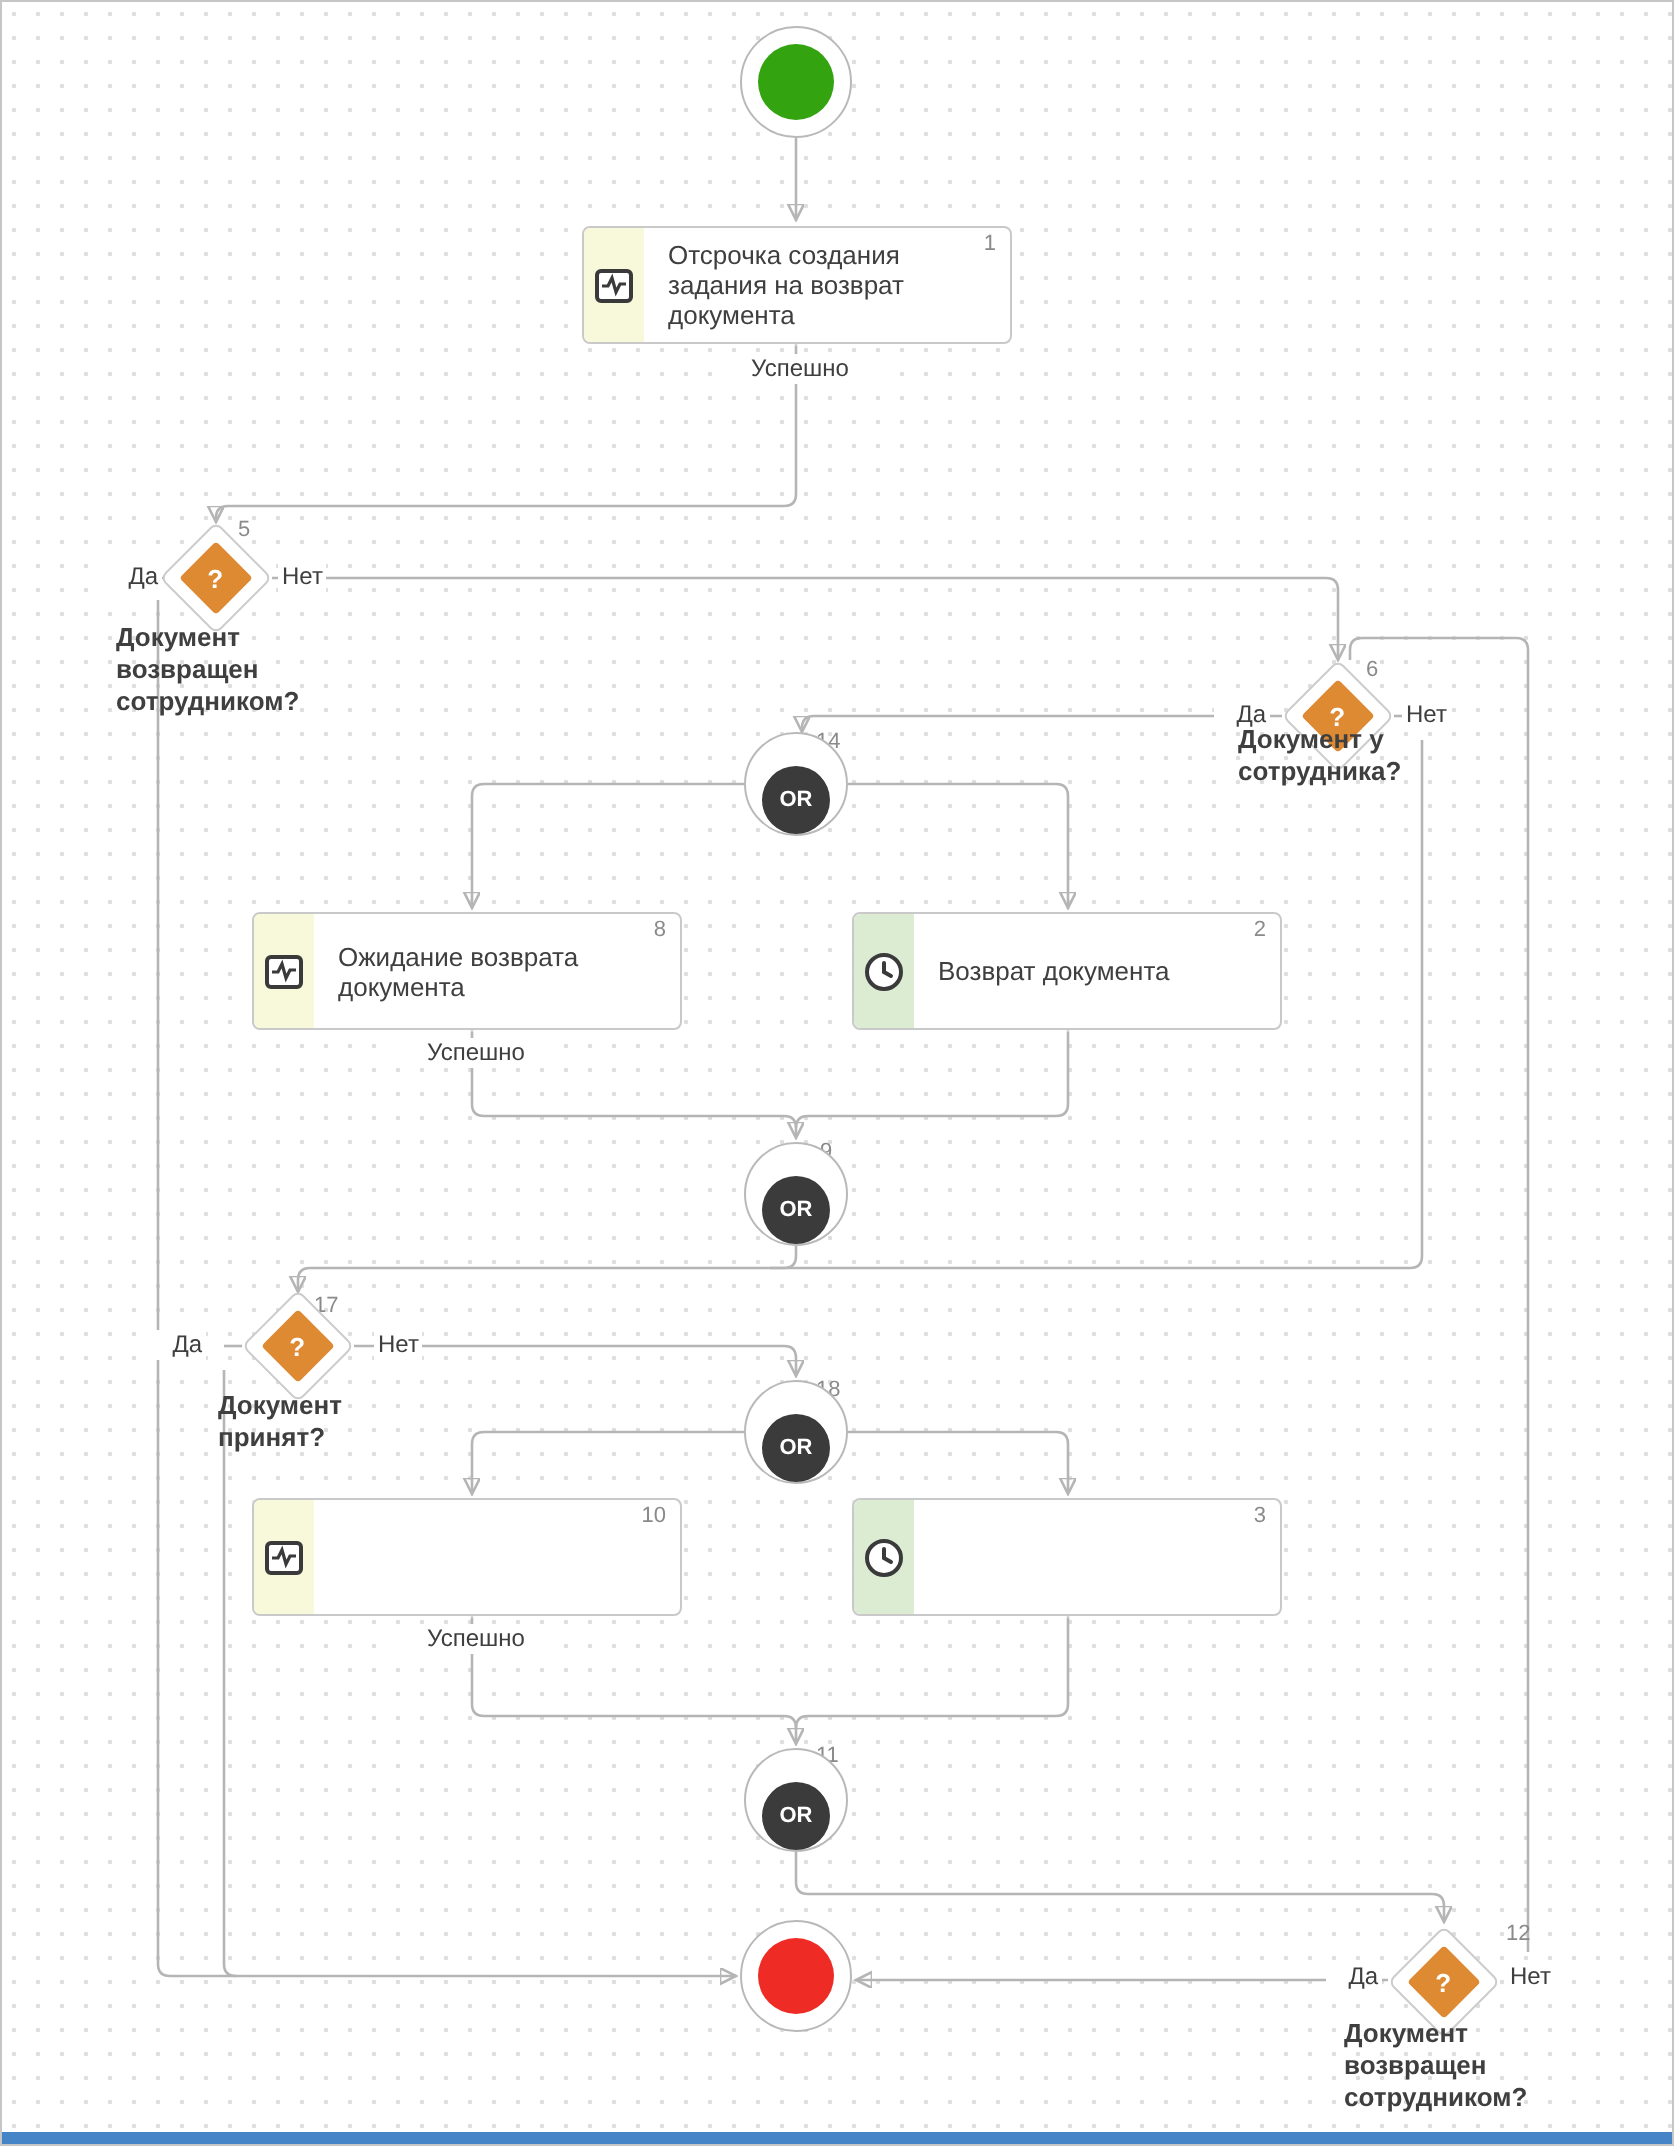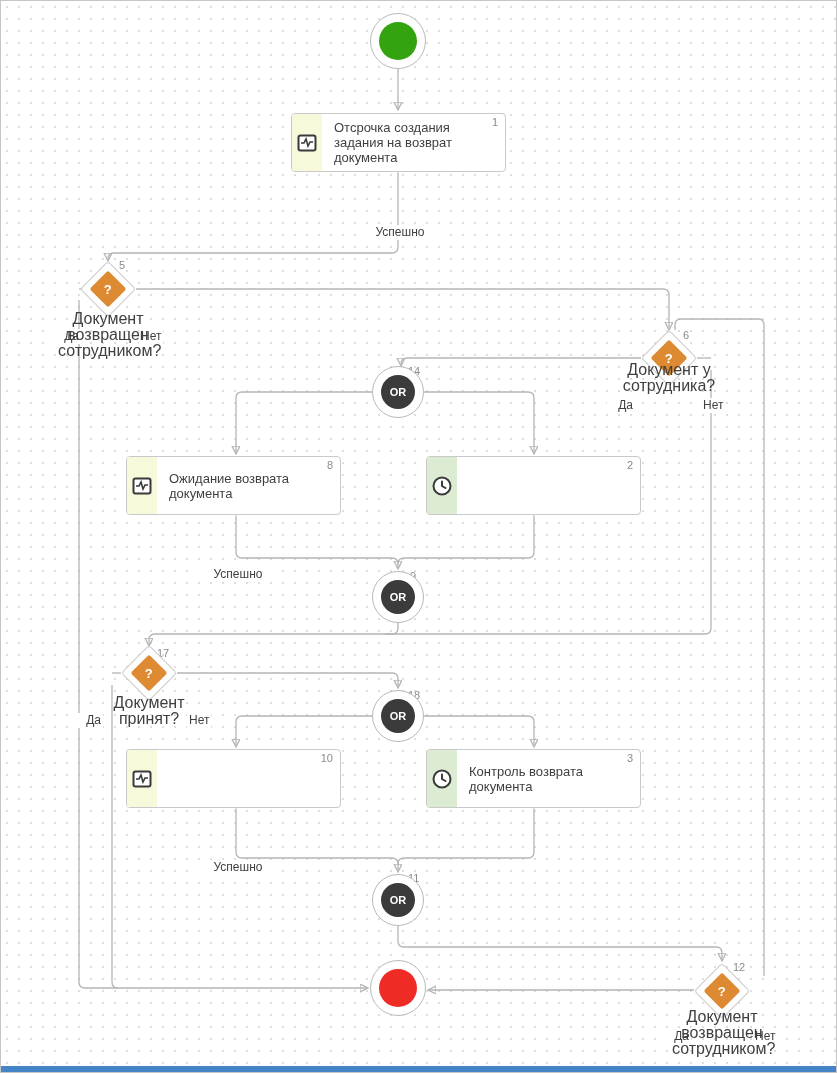--- a/index.html
+++ b/index.html
@@ -39,29 +39,29 @@
   .diamond{position:absolute; width:40px; height:40px; background:#fff;
     border:1px solid #cccccc; border-radius:4px; transform:rotate(45deg);
     box-sizing:border-box;}
   .diamond .inner{position:absolute; inset:6px; background:#dd8a33; border-radius:2px;
     display:flex; align-items:center; justify-content:center;}
   .diamond .inner span{transform:rotate(-45deg); color:#fff; font-weight:bold; font-size:13px;}
 
   
   .gateway{position:absolute; width:52px; height:52px; border-radius:50%;
     background:#fff; border:1px solid #b9b9b9; box-sizing:border-box;
-    display:flex; align-items:center; justify-content:center;}
+    display:flex; align-items:flex-end; justify-content:center;}
   .gateway .core{width:34px; height:34px; border-radius:50%; background:#3b3b3b;
     display:flex; align-items:center; justify-content:center;
     color:#fff; font-weight:bold; font-size:11px;}
 
-  .lbl{position:absolute; font-size:12px; color:#3f3f3f; background:#fff; padding:0 2px; line-height:15px;margin-top:48px;}
+  .lbl{position:absolute; font-size:12px; color:#3f3f3f; background:#fff; padding:0 2px; line-height:15px;}
   .lbl.center{text-align:center;}
   .lbl.right{text-align:right;}
-  .qtext{position:absolute; font-size:16px; color:#3f3f3f; text-align:center; line-height:16px;}
+  .qtext{position:absolute; font-size:13px; color:#3f3f3f; line-height:16px;font-weight:bold;}
   .num-free{position:absolute; font-size:11px; color:#8a8a8a;}
 
   .bottom-bar{position:absolute; left:0; right:0; bottom:0; height:6px; background:#4584c6;}
 </style>
 </head>
 <body>
 
 <div class="canvas">
 
   <svg class="connectors" viewBox="0 0 837 1073">
@@ -149,20 +149,21 @@
   <div class="lbl center" style="left:195px; top:518px; width:80px;">Успешно</div>
 
   <div class="task" style="left:425px; top:455px;">
     <span class="num">2</span>
     <div class="strip strip-timer">
       <svg width="22" height="22" viewBox="0 0 22 22">
         <circle cx="11" cy="11" r="8.5" fill="#fff" stroke="#3a3a3a" stroke-width="2"></circle>
         <path d="M11 6.5 V11 L14.5 13" stroke="#3a3a3a" stroke-width="2" fill="none" stroke-linecap="round"></path>
       </svg>
     </div>
+    <div class="body">Возврат документа</div>
   </div>
 
   <span class="num-free" style="left:409px; top:569px;">9</span>
   <div class="gateway" style="left:371px; top:570px;">
     <div class="core">OR</div>
   </div>
 
   <span class="num-free" style="left:156px; top:646px;text-align:center;">17</span>
   <div class="diamond" style="left:128px; top:652px;">
     <div class="inner">
@@ -190,33 +191,32 @@
   <div class="lbl center" style="left:195px; top:811px; width:80px;">Успешно</div>
 
   <div class="task" style="left:425px; top:748px;">
     <span class="num">3</span>
     <div class="strip strip-timer">
       <svg width="22" height="22" viewBox="0 0 22 22">
         <circle cx="11" cy="11" r="8.5" fill="#fff" stroke="#3a3a3a" stroke-width="2"></circle>
         <path d="M11 6.5 V11 L14.5 13" stroke="#3a3a3a" stroke-width="2" fill="none" stroke-linecap="round"></path>
       </svg>
     </div>
-    <div class="body">Контроль возврата документа</div>
   </div>
 
   <span class="num-free" style="left:407px; top:871px;">11</span>
   <div class="gateway" style="left:371px; top:873px;">
     <div class="core">OR</div>
   </div>
 
   <div class="event" style="left:369px; top:959px;">
     <div class="core core-end"></div>
   </div>
 
-  <span class="num-free" style="left:732px; top:960px;">12</span>
+  <span class="num-free" style="left:752px; top:960px;">12</span>
   <div class="diamond" style="left:701px; top:970px;">
     <div class="inner">
         <span>?</span>
       </div>
   </div>
   <div class="lbl right" style="left:662px; top:980px; width:24px;">Да</div>
   <div class="lbl" style="left:752px; top:980px;">Нет</div>
   <div class="qtext" style="left:671px; top:1008px; width:100px;">Документ возвращен сотрудником?</div>
 
   <div class="bottom-bar"></div>

